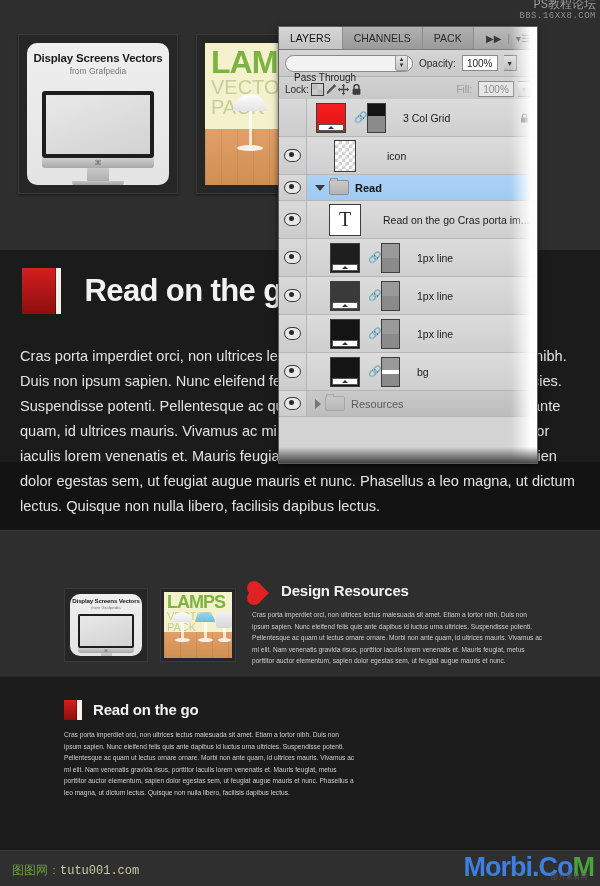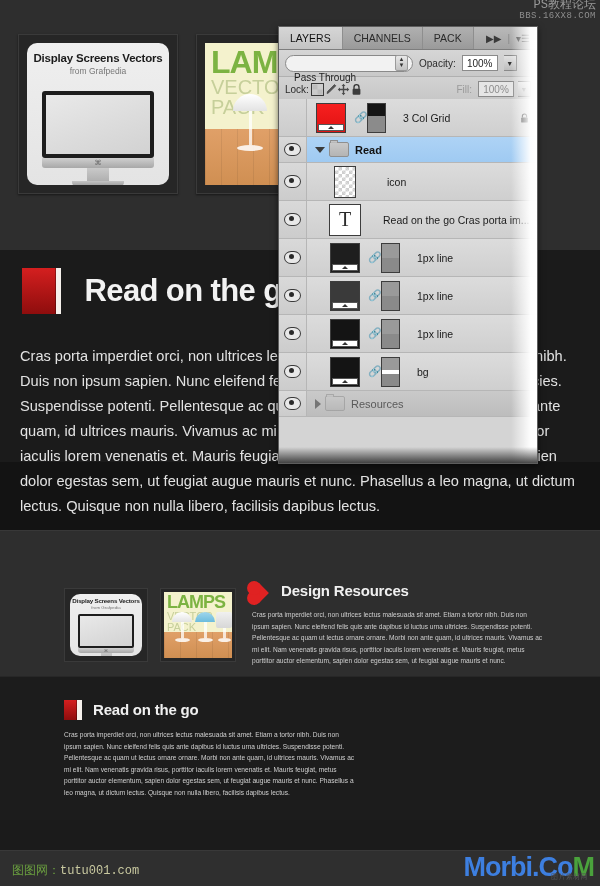--- a/index.html
+++ b/index.html
@@ -748,37 +748,37 @@
         </div>
         <div class="name-cell">3 Col Grid</div>
         <div class="lock-cell">
           <svg width="11" height="12" viewBox="0 0 13 13">
               <path d="M4 6 V4.2 a2.5 2.5 0 0 1 5 0 V6" fill="none" stroke="#333" stroke-width="1.3"></path>
               <rect x="2.6" y="5.8" width="7.8" height="6" rx="1" fill="#3c3c3c"></rect>
             </svg>
         </div>
       </div>
 
+      <div class="ps-row">
+        <div class="eye-cell">
+            <span class="eye"></span>
+          </div>
+        <div class="thumb-cell" style="padding-left:14px;">
+          <div class="lthumb checker"></div>
+        </div>
+        <div class="name-cell" style="padding-left:18px;">icon</div>
+      </div>
+
       <div class="ps-row group-row selected">
         <div class="eye-cell">
             <span class="eye"></span>
           </div>
         <span class="tri down"></span>
         <span class="folder"></span>
         <span class="group-name">Read</span>
-      </div>
-
-      <div class="ps-row">
-        <div class="eye-cell">
-            <span class="eye"></span>
-          </div>
-        <div class="thumb-cell" style="padding-left:14px;">
-          <div class="lthumb checker"></div>
-        </div>
-        <div class="name-cell" style="padding-left:18px;">icon</div>
       </div>
 
       <div class="ps-row">
         <div class="eye-cell">
             <span class="eye"></span>
           </div>
         <div class="thumb-cell" style="padding-left:14px;">
           <div class="lthumb text-t">T</div>
         </div>
         <div class="name-cell" style="padding-left:14px;">Read on the go  Cras porta im...</div>

